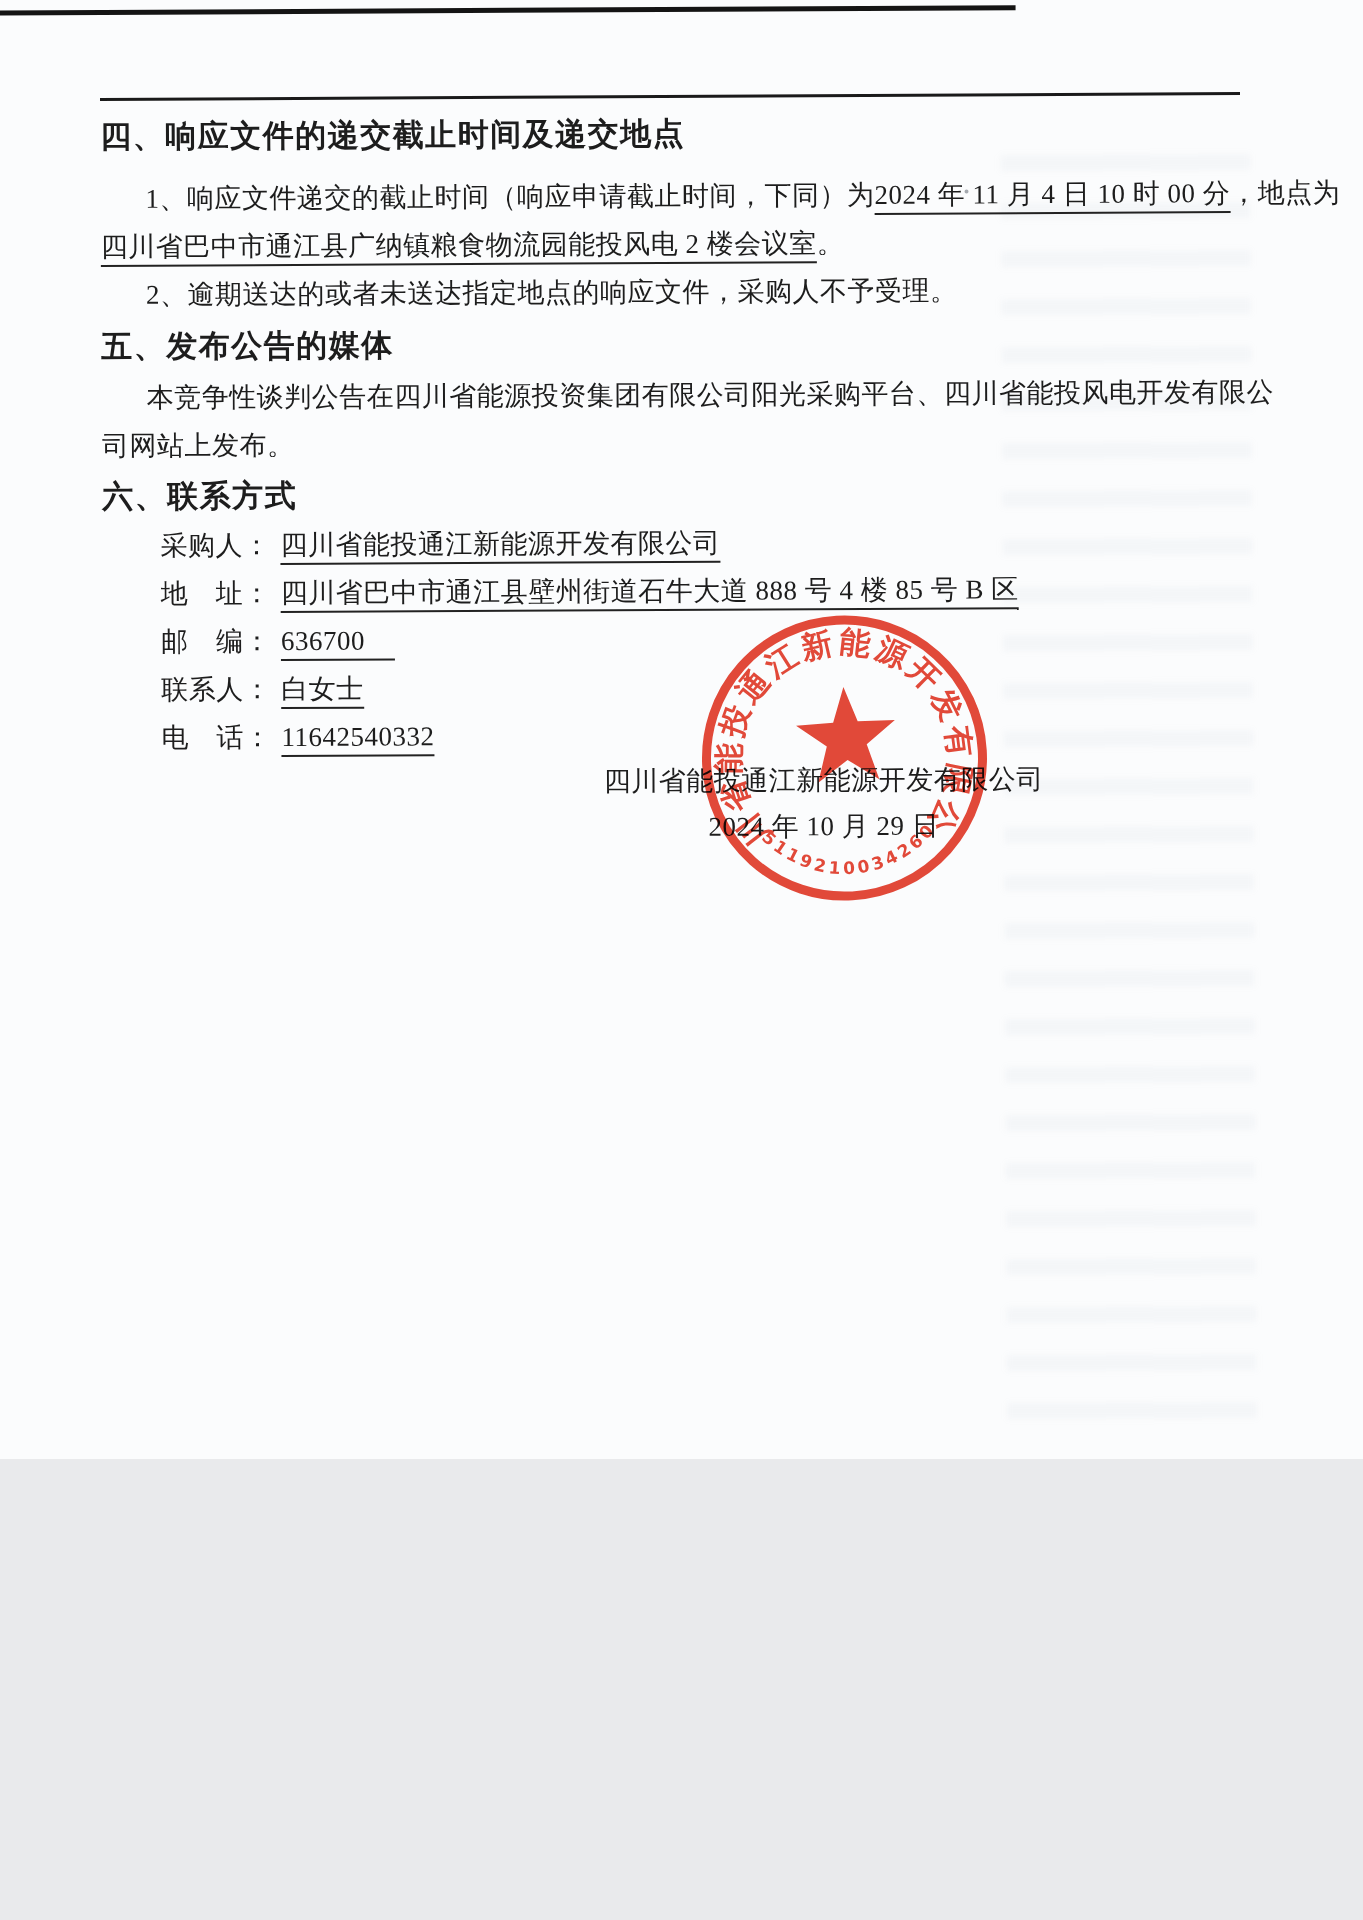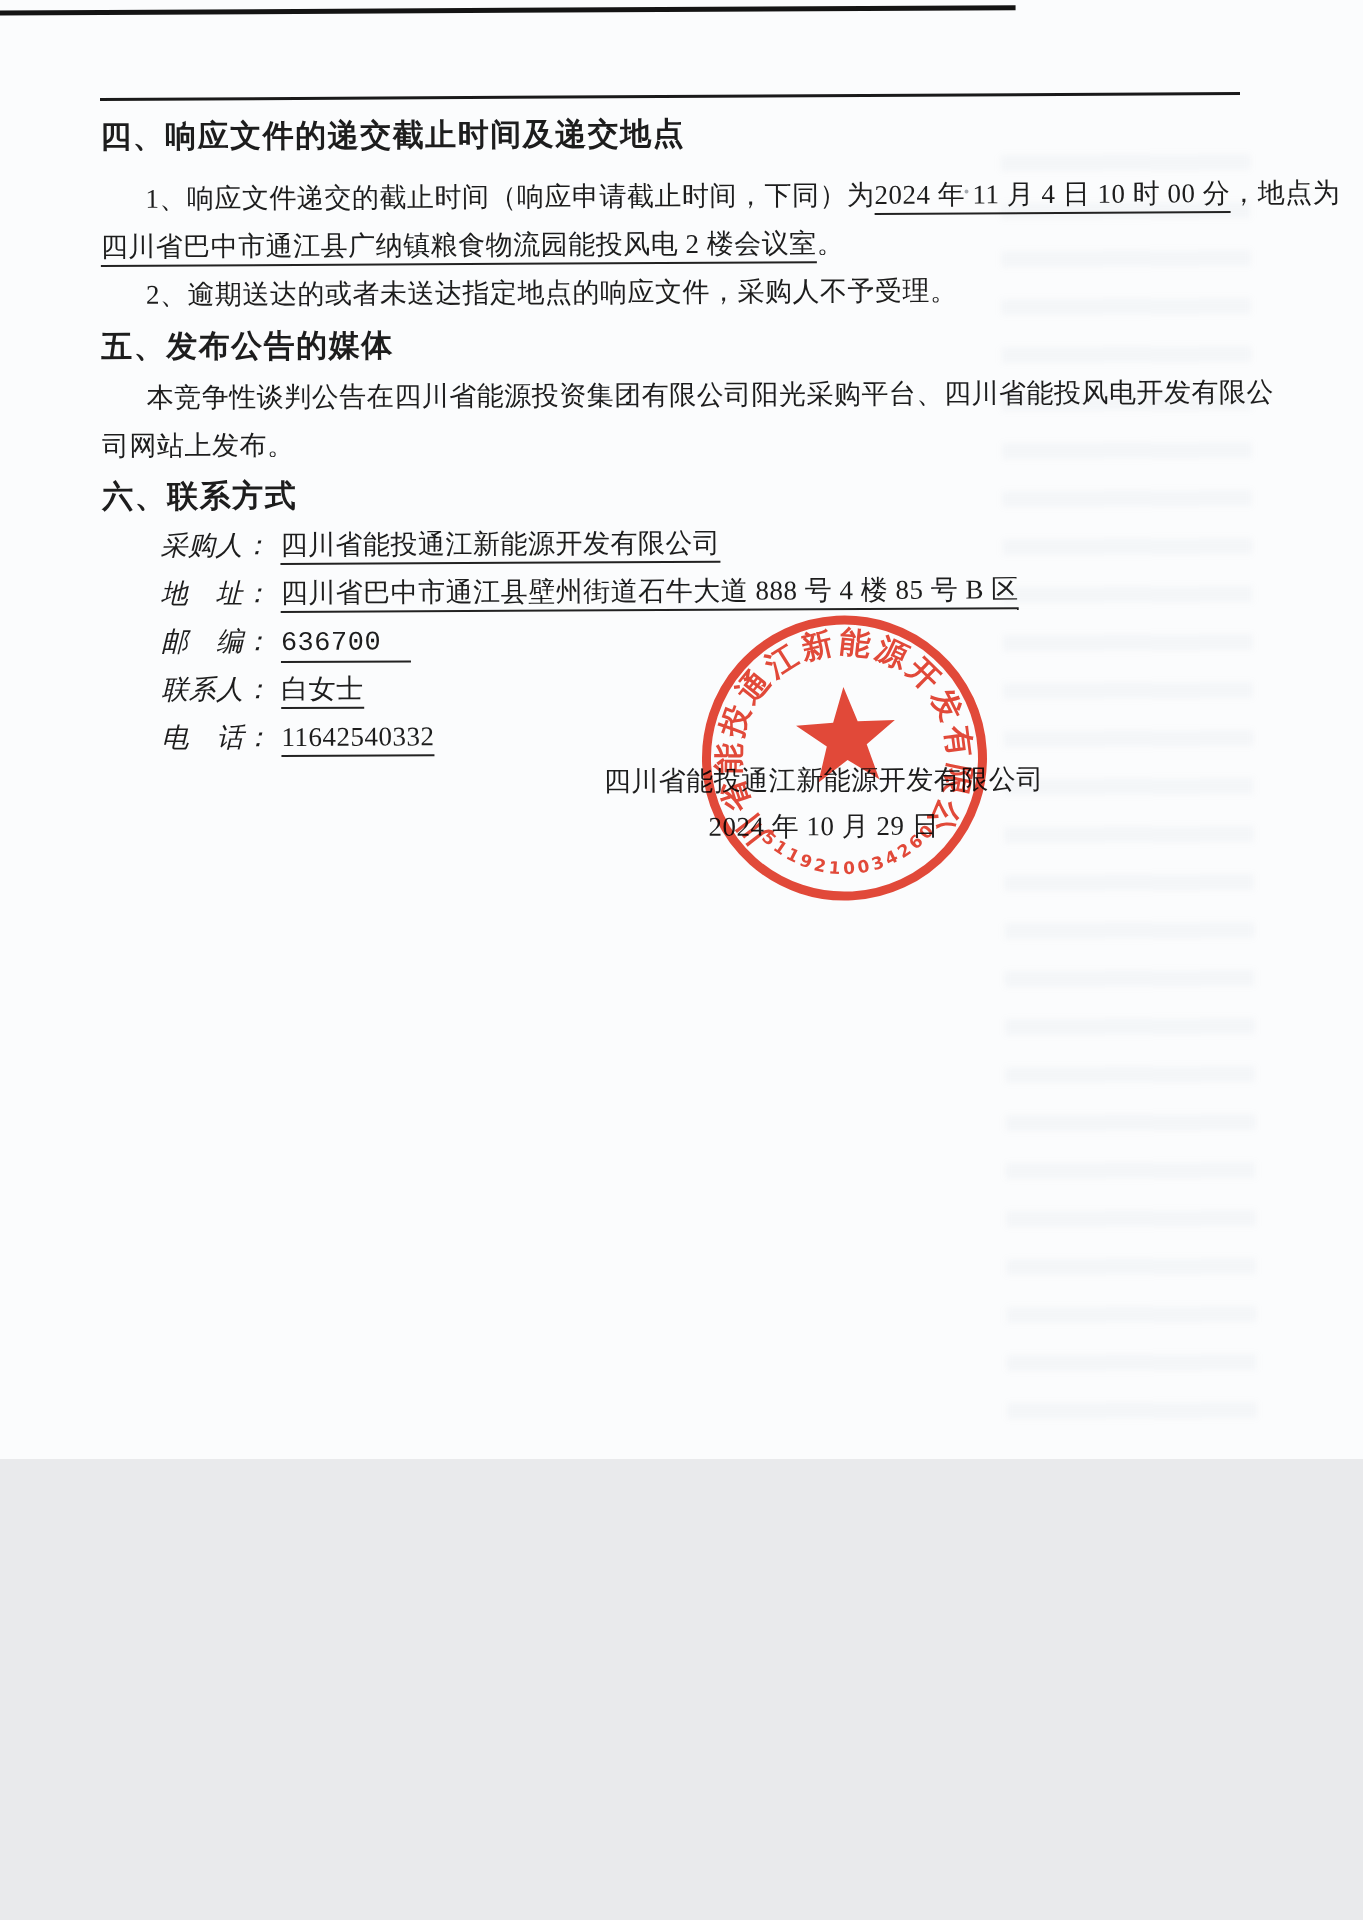--- a/index.html
+++ b/index.html
@@ -13,23 +13,23 @@
   .top-edge{position:absolute;left:-6px;top:10px;width:1022px;height:5px;background:#141414;}
   .header-rule{position:absolute;left:100px;top:98px;width:1140px;height:3px;background:#1a1a1a;}
   .heading{
     position:absolute;left:100px;margin:0;font-size:31px;font-weight:bold;
     font-family:"Liberation Sans","DejaVu Sans",sans-serif;letter-spacing:1.5px;white-space:nowrap;
   }
   .line{position:absolute;margin:0;font-size:27px;letter-spacing:.5px;white-space:nowrap;}
   .indent{left:145px;}
   .flush{left:100px;}
   .u{border-bottom:2px solid #222;padding-bottom:3px;}
-  .pad-r{padding-right:30px;font-family:Liberation Mono, monospace;}
+  .pad-r{padding-right:30px;}
   .row{position:absolute;left:158px;margin:0;font-size:27px;letter-spacing:.5px;white-space:nowrap;}
-  .row .label{margin-right:10px;font-style:italic;}
+  .row .label{margin-right:10px;}
   .signature{position:absolute;left:540px;top:766px;width:560px;text-align:center;
     font-size:27px;letter-spacing:.5px;}
   .signature .sig-date{margin-top:10px;}
   .stamp{position:absolute;left:695px;top:616px;width:292px;height:292px;
     mix-blend-mode:multiply;opacity:.93;transform:rotate(-3deg);}
   .seal-ring-text{font-size:31px;font-weight:bold;letter-spacing:4px;
     font-family:"Liberation Sans","DejaVu Sans",sans-serif;}
   .seal-serial{font-size:17px;letter-spacing:3.5px;font-weight:bold;
     font-family:"DejaVu Sans","Liberation Sans",sans-serif;}
   .pagenum{position:absolute;left:608px;top:1780px;width:180px;margin:0;

